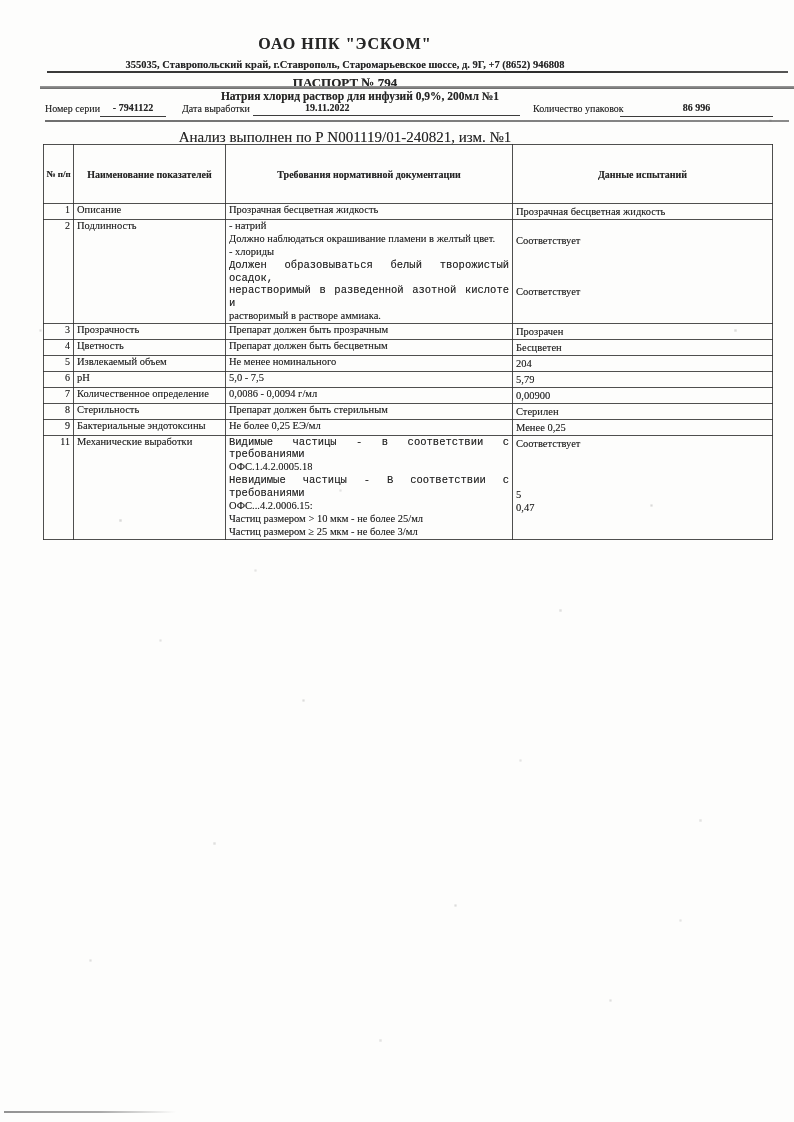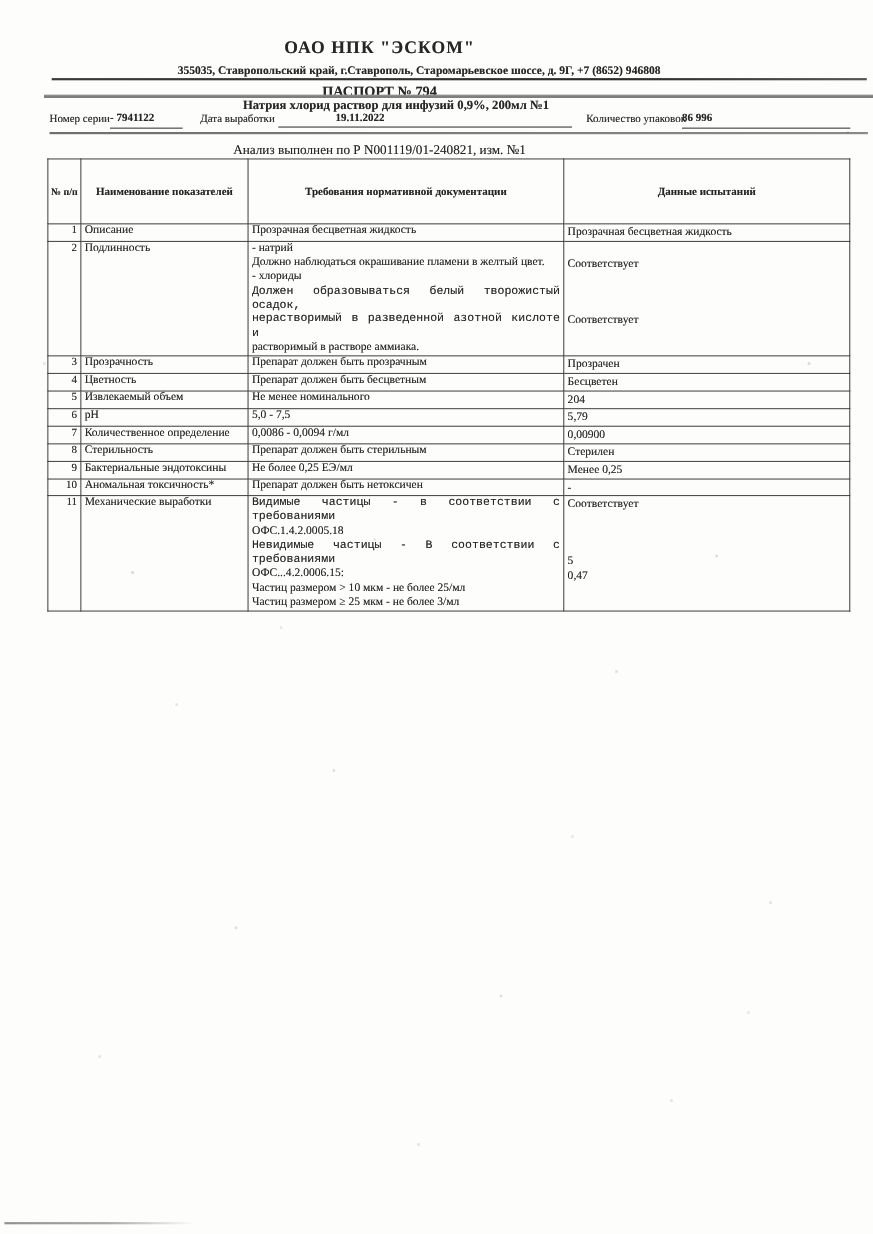--- a/index.html
+++ b/index.html
@@ -7,34 +7,34 @@
     position:relative;
     width:794px;height:1122px;
     background:#fdfdfc;
     overflow:hidden;
     font-family:"Liberation Serif","DejaVu Serif",serif;
     color:#262626;
     text-shadow:0 0 0.6px rgba(70,70,70,0.55);
   }
   .hdr-center{position:absolute;left:0;width:690px;text-align:center;}
   .company{top:35px;font-size:16px;font-weight:bold;letter-spacing:1px;}
-  .address{top:59px;font-size:10.5px;font-weight:bold;margin-left:36px;}
+  .address{top:59px;font-size:10.5px;font-weight:bold;}
   .passport{top:75px;font-size:13px;font-weight:bold;}
   .product{top:90px;font-size:11.5px;font-weight:bold;padding-left:15px;}
-  .analysis{top:129px;font-size:12px;}
+  .analysis{top:129px;font-size:15px;}
   .rule{position:absolute;}
   .rule1{top:71px;left:47px;width:741px;height:2px;background:linear-gradient(to right,#3a3a3a,#2c2c2c 70%,#555);}
   .rule2{top:86px;left:40px;width:754px;height:3px;background:linear-gradient(#9a9a9a,#6a6a6a);}
   .rule3{top:120px;left:45px;width:744px;height:2px;background:linear-gradient(to right,#6f6f6f,#8a8a8a);}
   .series-row{position:absolute;top:102px;left:0;width:740px;height:16px;font-size:10px;}
   .series-row .lbl{position:absolute;top:1px;white-space:nowrap;}
   .series-row .val{
     position:absolute;top:0;height:14px;
     border-bottom:1.4px solid #3c3c3c;
-    font-weight:bold;white-space:nowrap;
+    font-weight:bold;text-align:center;white-space:nowrap;
   }
   .val-date{text-align:left !important;padding-left:52px;box-sizing:border-box;}
   table.results{
     position:absolute;top:144px;left:43px;width:729px;
     border-collapse:collapse;table-layout:fixed;
     font-size:10.5px;
   }
   .results th,.results td{
     border:1px solid rgba(48,48,48,0.85);
     vertical-align:top;padding:0 3px;
@@ -201,30 +201,20 @@
           <td class="c0">9</td>
           <td class="c1">Бактериальные эндотоксины</td>
           <td class="c2">
             <div class="ln">Не более 0,25 ЕЭ/мл</div>
           </td>
           <td class="c3">
             <div class="ln">Менее 0,25</div>
           </td>
         </tr>
         <tr>
-          <td class="c0">10</td>
-          <td class="c1">Аномальная токсичность*</td>
-          <td class="c2">
-            <div class="ln">Препарат должен быть нетоксичен</div>
-          </td>
-          <td class="c3">
-            <div class="ln">-</div>
-          </td>
-        </tr>
-        <tr>
           <td class="c0">11</td>
           <td class="c1">Механические выработки</td>
           <td class="c2">
             <div class="ln jl">Видимые частицы - в соответствии с требованиями</div>
             <div class="ln">ОФС.1.4.2.0005.18</div>
             <div class="ln jl">Невидимые частицы - В соответствии с требованиями</div>
             <div class="ln">ОФС...4.2.0006.15:</div>
             <div class="ln">Частиц размером &gt; 10 мкм - не более 25/мл</div>
             <div class="ln">Частиц размером ≥ 25 мкм - не более 3/мл</div>
           </td>

